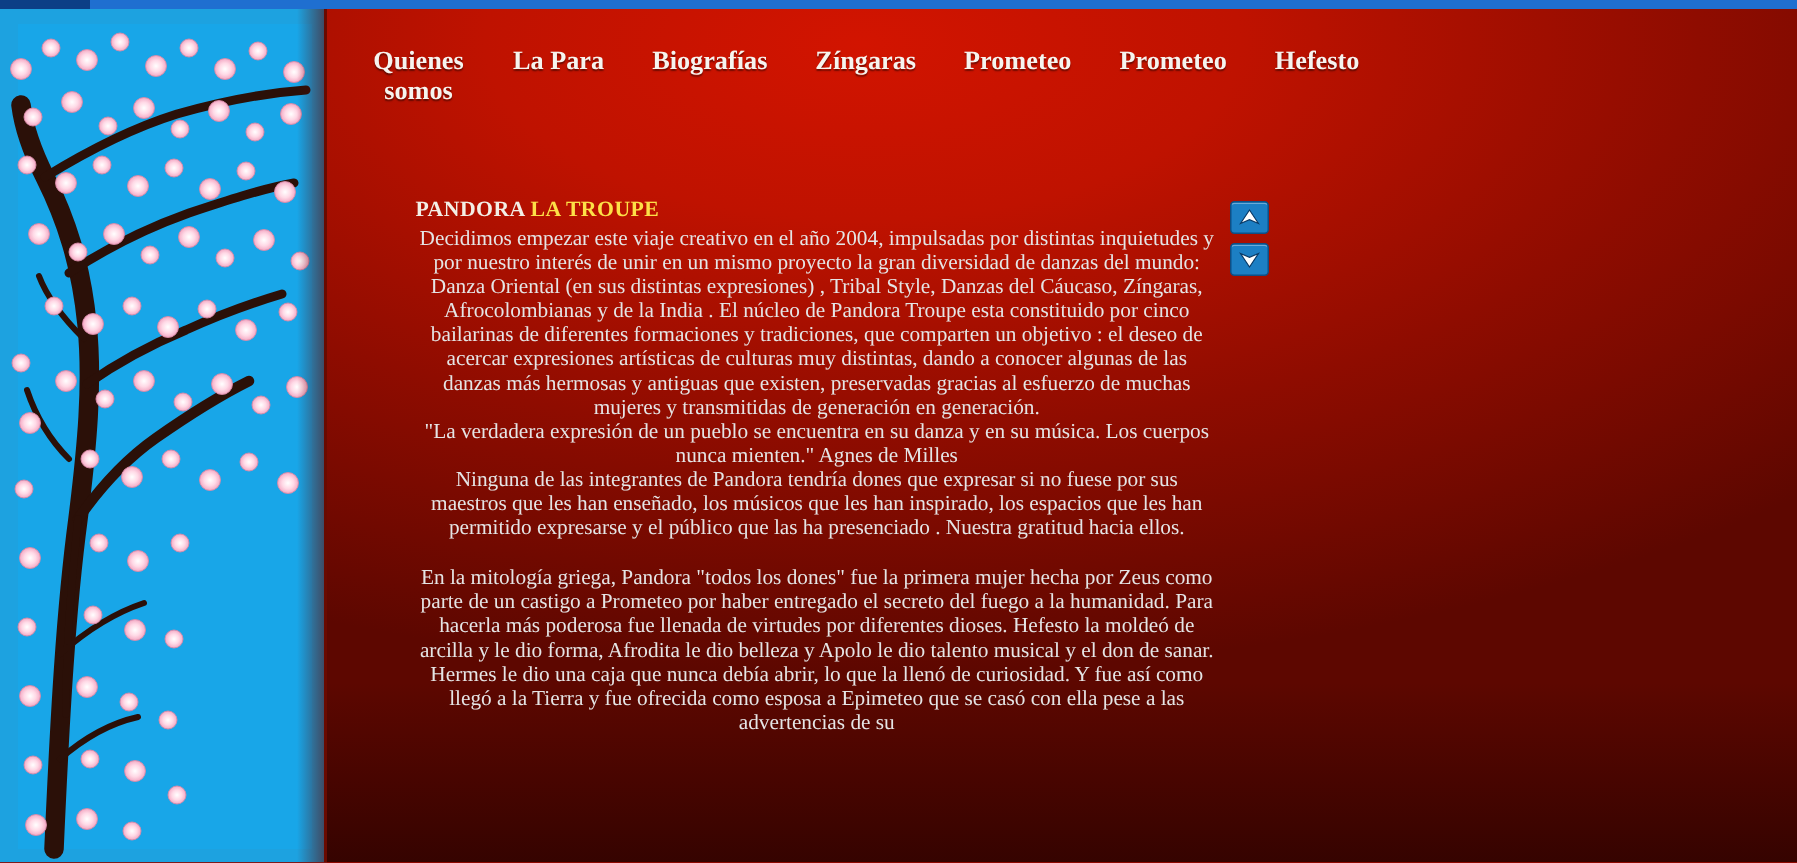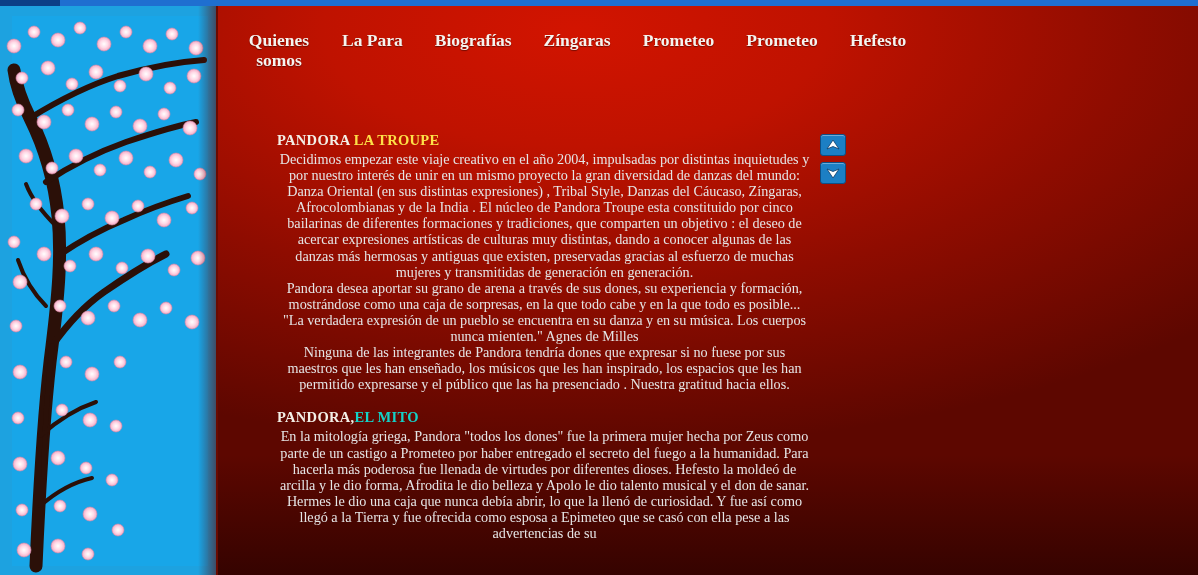--- a/index.html
+++ b/index.html
@@ -272,29 +272,25 @@
   </nav>
 
   <div class="content">
 
     <div class="heading">
       <span>PANDORA</span>
       <span class="accent">LA TROUPE</span>
     </div>
 
     <p class="para">Decidimos empezar este viaje creativo en el año 2004, impulsadas por distintas inquietudes y por nuestro interés de unir en un mismo proyecto la gran diversidad de danzas del mundo: Danza Oriental (en sus distintas expresiones) ,  Tribal Style, Danzas del Cáucaso, Zíngaras,  Afrocolombianas y de la India . El núcleo de Pandora Troupe esta constituido por cinco bailarinas de diferentes formaciones y tradiciones, que comparten un objetivo : el deseo de acercar expresiones artísticas de culturas muy distintas, dando a conocer algunas de las danzas más hermosas y antiguas que existen,  preservadas gracias al esfuerzo de muchas mujeres y transmitidas de generación en generación.</p>
-    <p class="para block2">Pandora desea aportar su grano de arena a través de sus dones, su experiencia y formación, mostrándose como una caja de sorpresas, en la que todo cabe y en la que todo es posible...</p>
     <p class="para block2">"La verdadera expresión de un pueblo se encuentra en su danza y en su música. Los cuerpos nunca mienten." Agnes de Milles</p>
     <p class="para block2">Ninguna de las integrantes de Pandora tendría dones que expresar si no fuese por sus maestros que les han enseñado, los músicos que les han inspirado, los espacios que les han permitido expresarse y el público que las ha presenciado . Nuestra gratitud hacia ellos.</p>
 
     <div class="spacer"></div>
 
-    <div class="heading">
-      <span>PANDORA,</span><span class="accent2">EL MITO</span>
-    </div>
 
     <p class="para">En la mitología griega, Pandora "todos los dones" fue la primera mujer hecha por Zeus como parte de un castigo a Prometeo por haber entregado el secreto del fuego a la humanidad. Para hacerla más poderosa fue llenada de virtudes por diferentes dioses. Hefesto la moldeó de arcilla y le dio forma, Afrodita le dio belleza y Apolo le dio talento musical y el don de sanar. Hermes le dio una caja que nunca debía abrir, lo que la llenó de curiosidad. Y fue así como llegó a la Tierra y fue ofrecida como esposa a Epimeteo que se casó  con ella pese a las advertencias de su</p>
   </div>
 
   <div class="arrows">
     <div class="arrow-btn">
       <svg width="14" height="12" viewBox="0 0 14 12">
         <polygon points="7,1 13,10 7,7.5 1,10" fill="#ffffff" stroke="#0a3a66" stroke-width="0.8"></polygon>
       </svg>
     </div>

